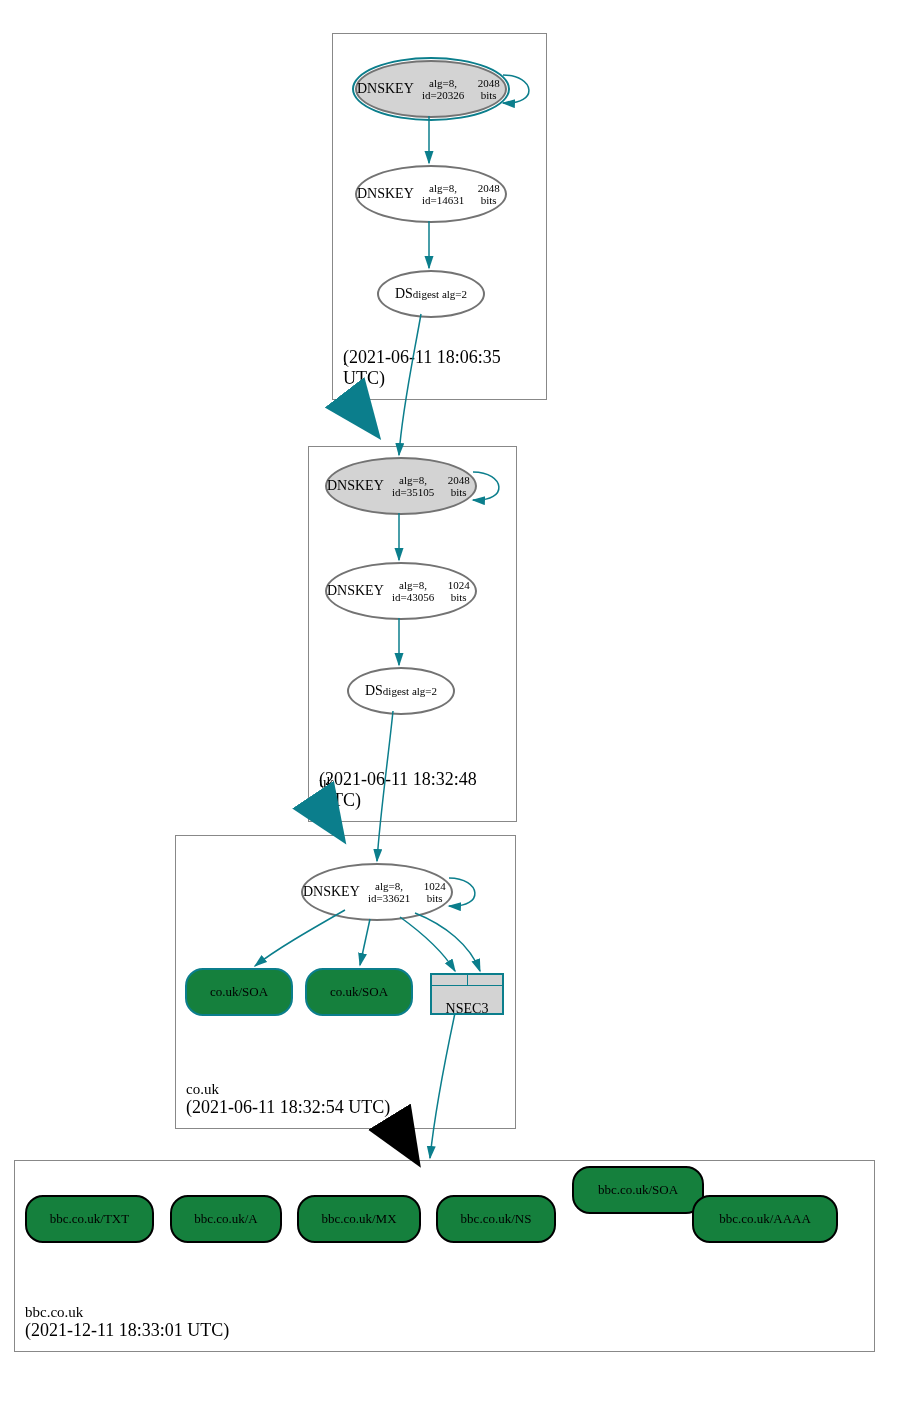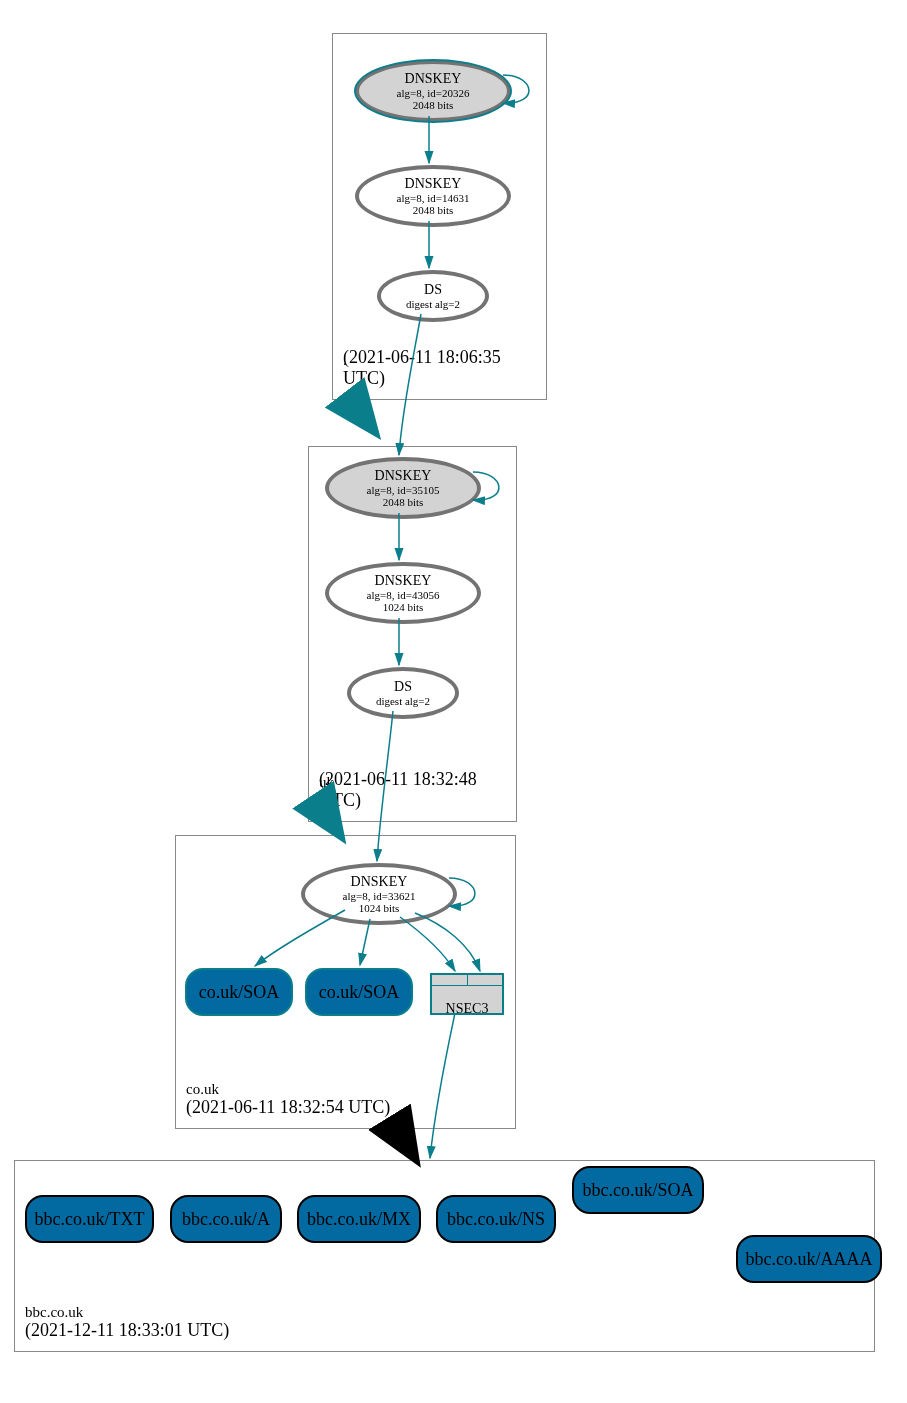--- a/index.html
+++ b/index.html
@@ -21,47 +21,47 @@
     left: 10px;
     font-size: 15px;
   }
   .zone-timestamp {
     position: absolute;
     left: 10px;
     font-size: 18px;
   }
   .node-ellipse {
     position: absolute;
-    border: 4px solid #737373;
+    border: 2px solid #737373;
     border-radius: 50%;
     background: #fff;
     display: flex;
-    flex-direction: column;
+    flex-direction: row;
     align-items: center;
     justify-content: center;
     text-align: center;
   }
   .node-ellipse.filled { background: #d3d3d3; }
   .node-ellipse.double::before {
     content: "";
     position: absolute;
     inset: -5px;
     border: 2px solid #0b7e8c;
     border-radius: 50%;
     pointer-events: none;
   }
   .node-round {
     position: absolute;
     border: 2px solid #0b7e8c;
     border-radius: 18px;
-    background: #0369a1;
+    background: #15803d;
     display: flex;
     align-items: center;
     justify-content: center;
-    font-size: 18px;
+    font-size: 13px;
   }
   .node-round.plain { border-color: #000; }
   .node-nsec3 {
     position: absolute;
     border: 2px solid #0b7e8c;
     background: #d3d3d3;
     display: flex;
     align-items: flex-end;
     justify-content: center;
     font-size: 14px;
@@ -174,21 +174,21 @@
 </div>
 <div class="node-round plain" style="left:297px; top:1195px; width:120px; height:44px;">
   <span>bbc.co.uk/MX</span>
 </div>
 <div class="node-round plain" style="left:436px; top:1195px; width:116px; height:44px;">
   <span>bbc.co.uk/NS</span>
 </div>
 <div class="node-round plain" style="left:572px; top:1166px; width:128px; height:44px;">
   <span>bbc.co.uk/SOA</span>
 </div>
-<div class="node-round plain" style="left:736px; top:1195px; width:142px; height:44px;margin-top:40px;">
+<div class="node-round plain" style="left:692px; top:1195px; width:142px; height:44px;">
   <span>bbc.co.uk/AAAA</span>
 </div>
 
 <svg class="edges">
   <defs>
     <marker id="arr-teal" markerWidth="10" markerHeight="10" refX="8" refY="3" orient="auto">
       <path d="M0,0 L9,3 L0,6 Z" fill="#0b7e8c"></path>
     </marker>
     <marker id="arr-teal-big" markerWidth="14" markerHeight="14" refX="9" refY="5" orient="auto">
       <path d="M0,0 L12,5 L0,10 Z" fill="#0b7e8c"></path>

